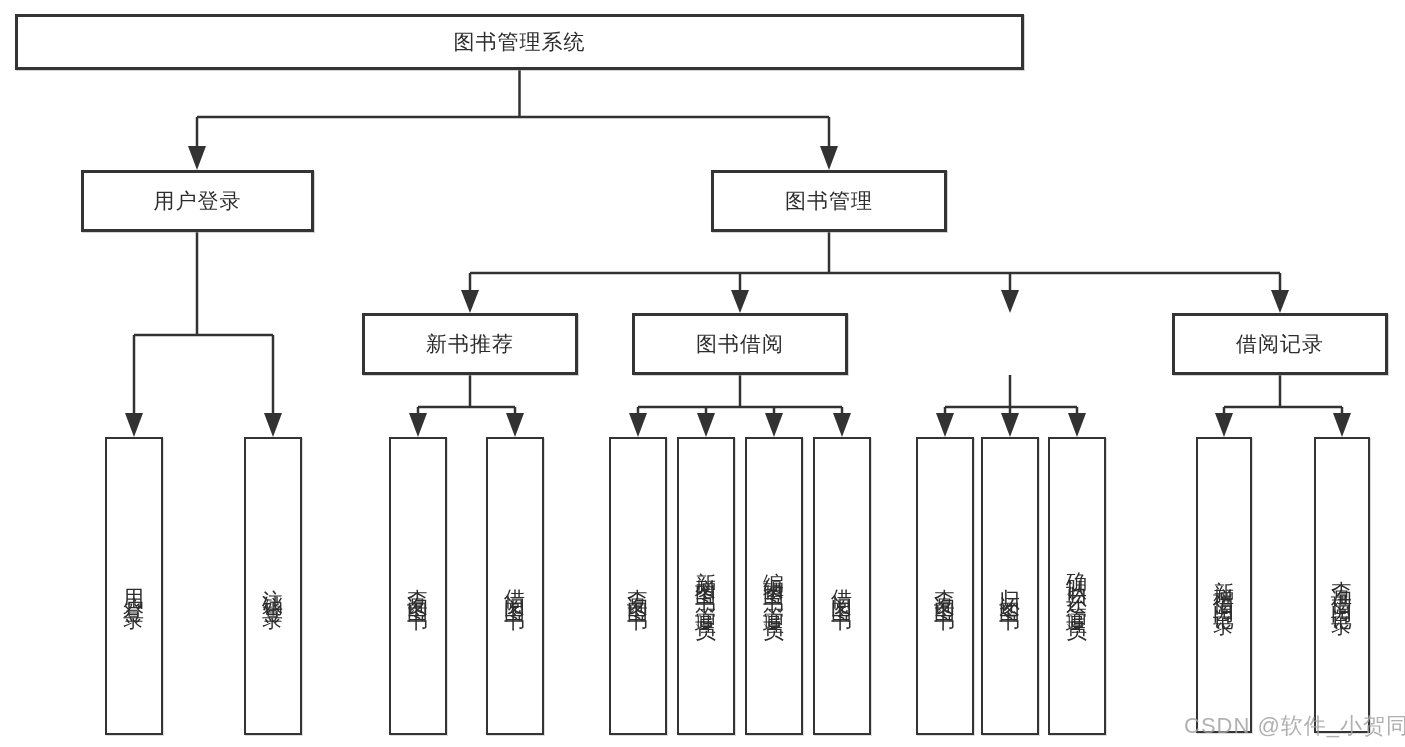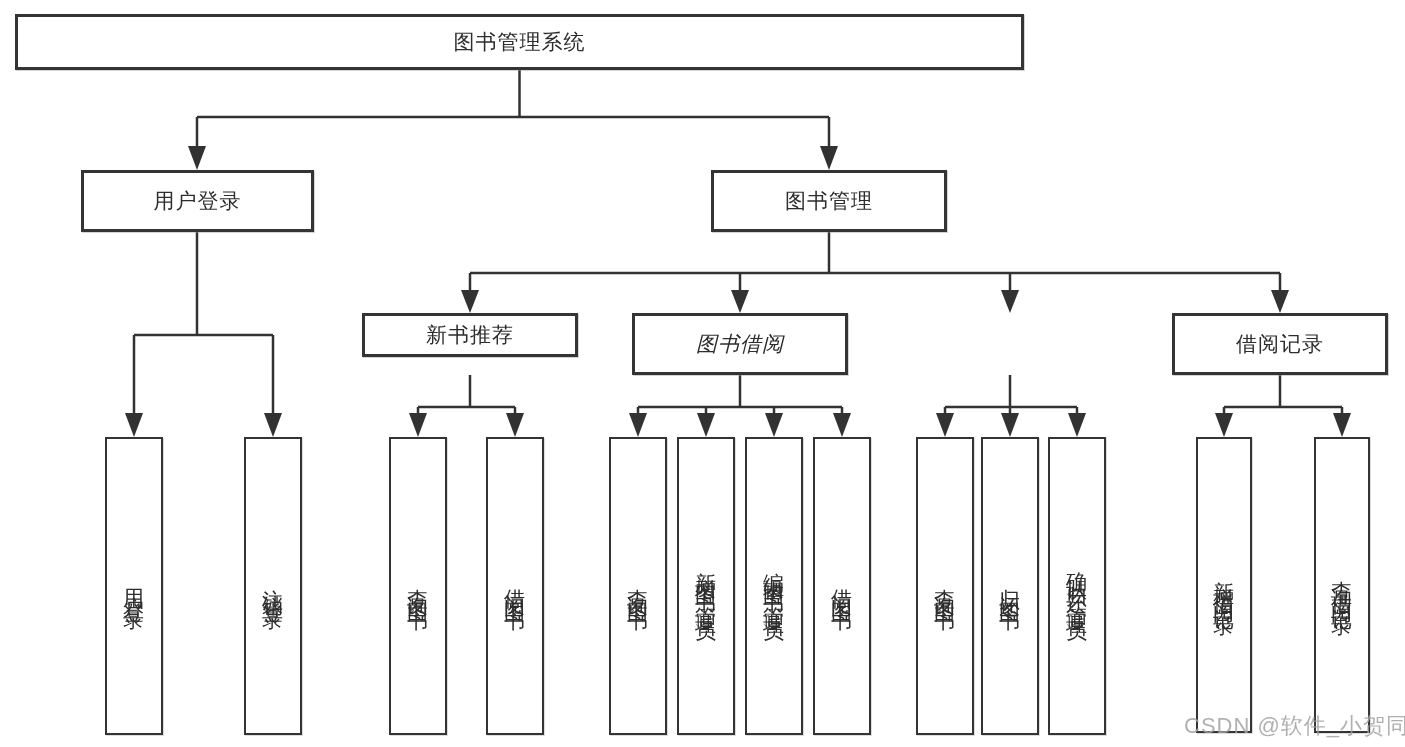--- a/index.html
+++ b/index.html
@@ -143,24 +143,24 @@
     <span>图书管理系统</span>
   </div>
 
   <div class="box" style="left:81px; top:170px; width:233px; height:62px;">
     <span>用户登录</span>
   </div>
   <div class="box" style="left:711px; top:170px; width:236px; height:62px;">
     <span>图书管理</span>
   </div>
 
-  <div class="box" style="left:362px; top:313px; width:216px; height:44px;">
+  <div class="box" style="left:362px; top:313px; width:216px; height:62px;">
     <span>新书推荐</span>
   </div>
-  <div class="box" style="left:632px; top:313px; width:216px; height:62px;font-style:italic;">
+  <div class="box" style="left:632px; top:313px; width:216px; height:62px;">
     <span>图书借阅</span>
   </div>
   <div class="box" style="left:1172px; top:313px; width:216px; height:62px;align-items:center;">
     <span>借阅记录</span>
   </div>
 
   <div class="box leaf" style="left:105px; top:437px; width:58px; height:298px;">
     <span class="vtext">用户登录</span>
   </div>
   <div class="box leaf" style="left:244px; top:437px; width:58px; height:298px;">

